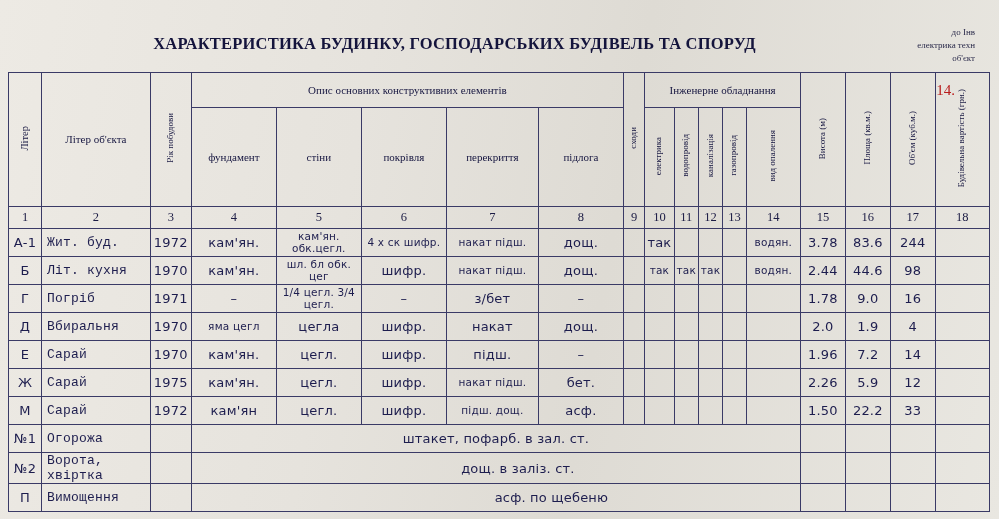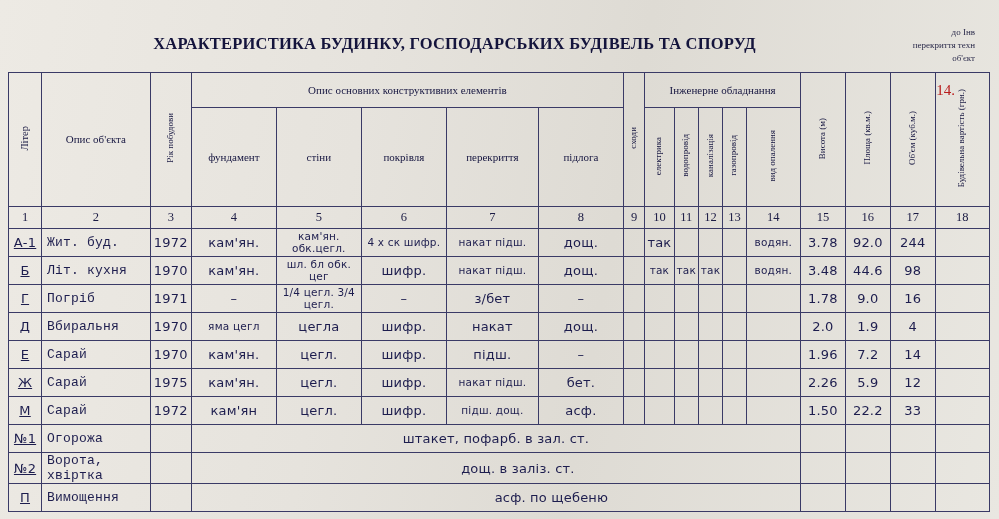--- a/index.html
+++ b/index.html
@@ -66,35 +66,35 @@
   .hand td{
     font-family:"DejaVu Sans", sans-serif;
     font-size:13px;
     color:#1d1d4e;
     height:27px;
     letter-spacing:.2px;
   }
   .hand td.two{
     font-size:10.5px;line-height:1.05;
   }
-  .hand td.lit{font-size:13px;text-decoration:underline;}
+  .hand td.lit{font-size:13px;}
   .hand td.lname{text-align:left;padding-left:5px;font-family:Liberation Mono, monospace;}
   .wide-left{text-align:left;padding-left:8px;margin-top:23px;}
   .dash{font-size:14px;}
 </style>
 </head>
 <body>
 
 <div class="paper"></div>
 
 <div class="page-title">ХАРАКТЕРИСТИКА БУДИНКУ, ГОСПОДАРСЬКИХ БУДІВЕЛЬ ТА СПОРУД</div>
 
 <div class="topright">
   <div>до Інв</div>
-  <div>перекриття техн</div>
+  <div>електрика техн</div>
   <div>об'єкт</div>
 </div>
 
 <div class="page-num">14.</div>
 
 <table class="doc">
   <colgroup>
     <col style="width:28px">
       <col style="width:92px">
       <col style="width:24px">
@@ -113,21 +113,21 @@
       <col style="width:38px">
       <col style="width:38px">
       <col style="width:46px">
   </colgroup>
 
   <tbody>
       <tr>
     <td rowspan="2" class="hdr">
       <span class="vert">Літер</span>
     </td>
-    <td rowspan="2" class="hdr">Опис об'єкта</td>
+    <td rowspan="2" class="hdr">Літер об'єкта</td>
     <td rowspan="2" class="hdr">
       <span class="vert tiny">Рік побудови</span>
     </td>
     <td colspan="5" class="hdr" style="height:34px">Опис основних конструктивних елементів</td>
     <td rowspan="2" class="hdr">
       <span class="vert tiny">сходи</span>
     </td>
     <td colspan="5" class="hdr">Інженерне обладнання</td>
     <td rowspan="2" class="hdr">
       <span class="vert tiny">Висота (м)</span>
@@ -186,41 +186,41 @@
     <td class="two">4 х ск шифр.</td>
     <td class="two">накат підш.</td>
     <td>дощ.</td>
     <td></td>
     <td>так</td>
     <td></td>
     <td></td>
     <td></td>
     <td class="two">водян.</td>
     <td>3.78</td>
-    <td>92.0</td>
+    <td>83.6</td>
     <td>244</td>
     <td></td>
   </tr>
 
   <tr class="hand">
     <td class="lit">Б</td>
     <td class="lname">Літ. кухня</td>
     <td>1970</td>
     <td>кам'ян.</td>
     <td class="two">шл. бл обк. цег</td>
     <td>шифр.</td>
     <td class="two">накат підш.</td>
     <td>дощ.</td>
     <td></td>
     <td class="two">так</td>
     <td class="two">так</td>
     <td class="two">так</td>
     <td></td>
     <td class="two">водян.</td>
-    <td>3.48</td>
+    <td>2.44</td>
     <td>44.6</td>
     <td>98</td>
     <td></td>
   </tr>
 
   <tr class="hand">
     <td class="lit">Г</td>
     <td class="lname">Погріб</td>
     <td>1971</td>
     <td class="dash">–</td>

